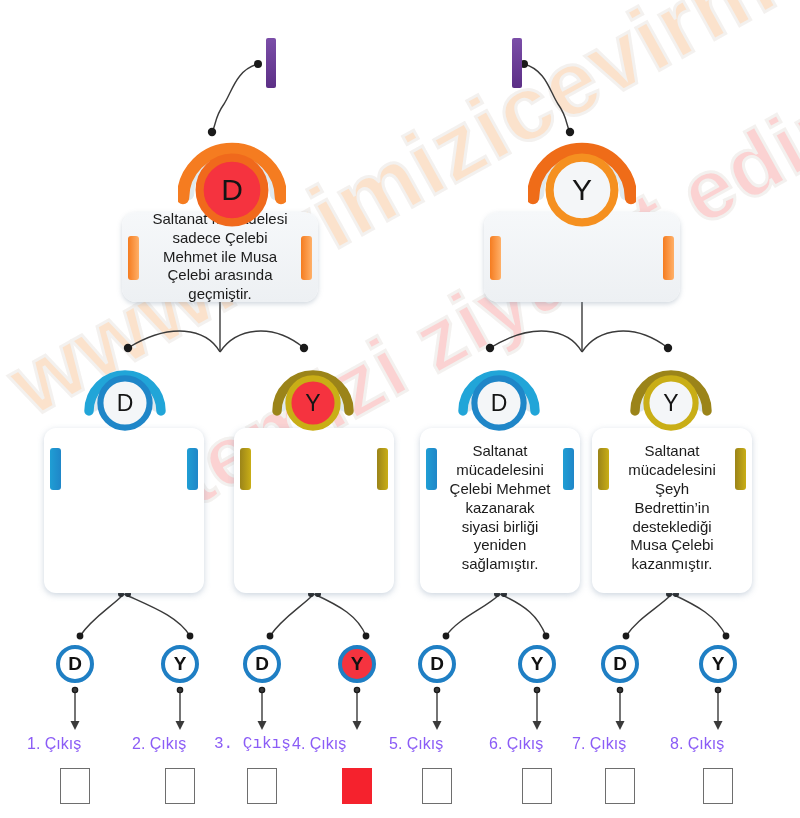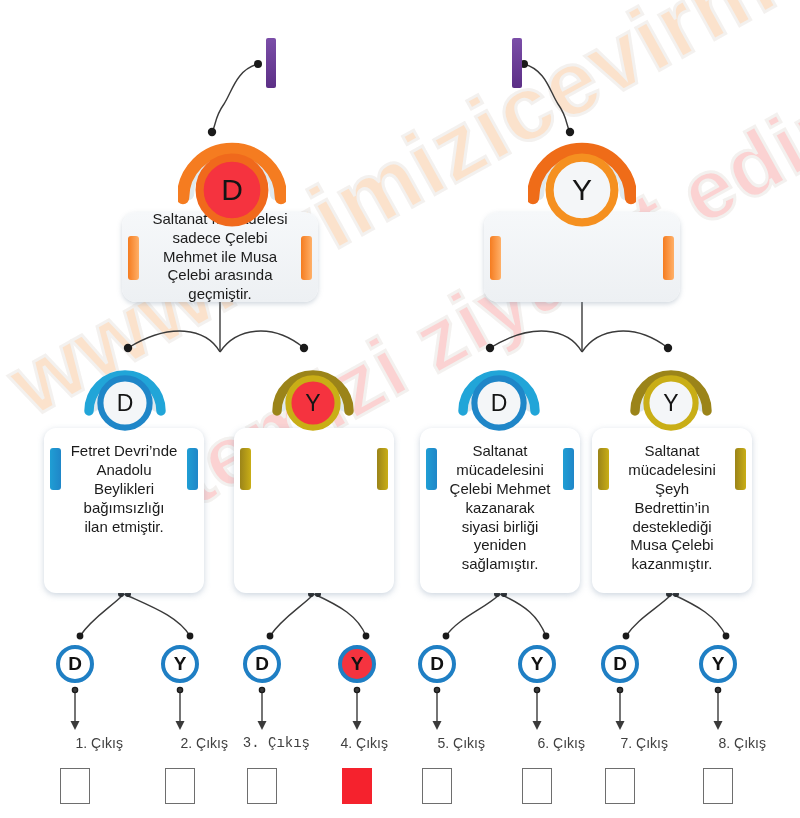--- a/index.html
+++ b/index.html
@@ -128,22 +128,22 @@
     background: #ffffff;
     display: flex; align-items: center; justify-content: center;
     font-size: 19px; font-weight: bold; color: #111;
     z-index: 14;
   }
   .exit.filled { background: #f5333f; }
 
   
   .elabel {
     position: absolute;
-    width: 96px; text-align: right;
-    font-size: 14px; color: #404040;
+    width: 96px; text-align: left;
+    font-size: 16px; color: #8b5cf6;
     z-index: 14;
   }
   .abox {
     position: absolute;
     width: 30px; height: 36px;
     border: 1.4px solid #6e6e6e;
     background: #ffffff;
     z-index: 14;
   }
   .abox.filled { background: #f5222d; border-color: #f5222d; }
@@ -276,21 +276,20 @@
       <svg viewBox="0 0 82 82" width="82" height="82" style="position: absolute; inset: 0px;">
         <path d="M 10 45 A 31 31 0 1 1 72 45" fill="none" stroke="#dfe9ef" stroke-width="9.43" stroke-linecap="round"></path>
         <path d="M 5 49 A 36 36 0 1 1 77 49" fill="none" stroke="#21a5d8" stroke-width="9.43" stroke-linecap="round"></path>
         <circle cx="41" cy="41" r="24.599999999999998" fill="#f4f6f8" stroke="#1f86c8" stroke-width="6.1499999999999995"></circle>
       </svg>
     <span class="glyph">D</span>
   </div>
   <div class="tbox lvl3" id="lvl3-0">
     <span class="tab left" style="background: linear-gradient(90deg, rgb(31, 158, 212), rgb(31, 134, 200));"></span>
     <span class="tab right" style="background: linear-gradient(90deg, rgb(31, 158, 212), rgb(31, 134, 200));"></span>
-    <span class="txt">Fetret Devri’nde Anadolu Beylikleri bağımsızlığı ilan etmiştir.</span>
   </div>
 
   <div class="node mid" id="node3-1" style="left:272px; top:362px;">
       <svg viewBox="0 0 82 82" width="82" height="82" style="position: absolute; inset: 0px;">
         <path d="M 10 45 A 31 31 0 1 1 72 45" fill="none" stroke="#dfe9ef" stroke-width="9.43" stroke-linecap="round"></path>
         <path d="M 5 49 A 36 36 0 1 1 77 49" fill="none" stroke="#9b8419" stroke-width="9.43" stroke-linecap="round"></path>
         <circle cx="41" cy="41" r="24.599999999999998" fill="#f5333f" stroke="#c9ae16" stroke-width="6.1499999999999995"></circle>
       </svg>
     <span class="glyph">Y</span>
   </div>

